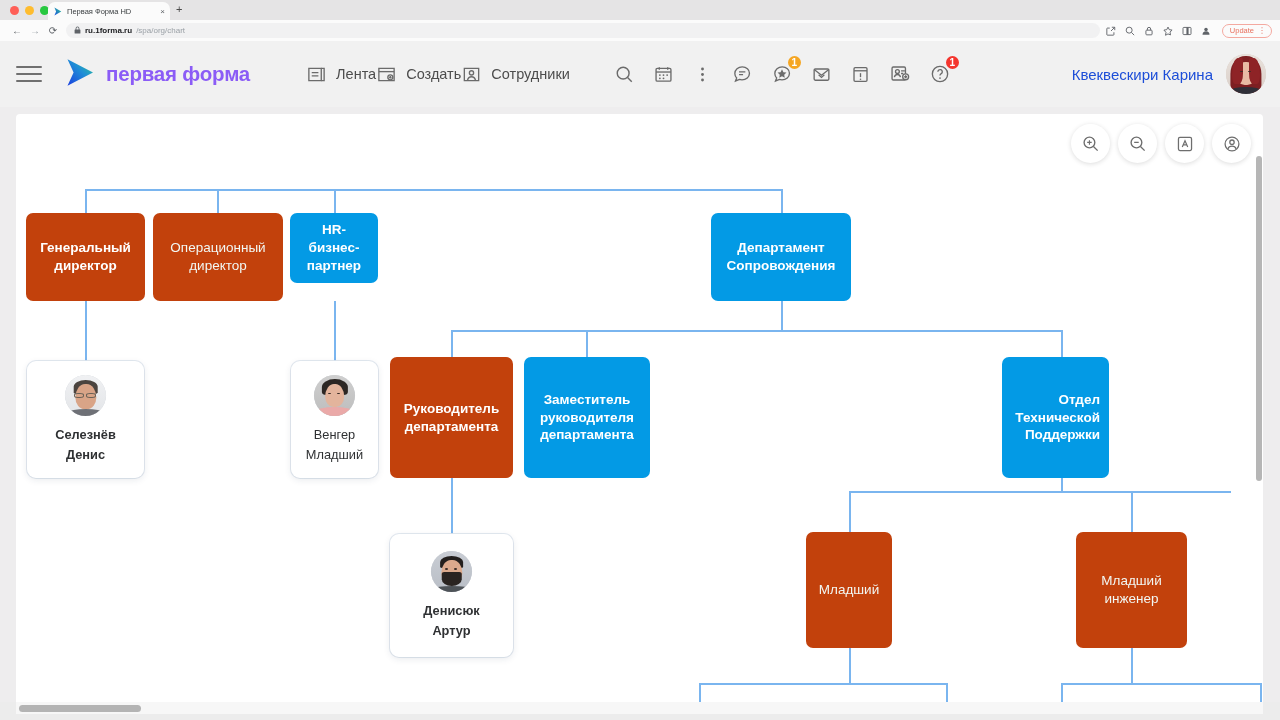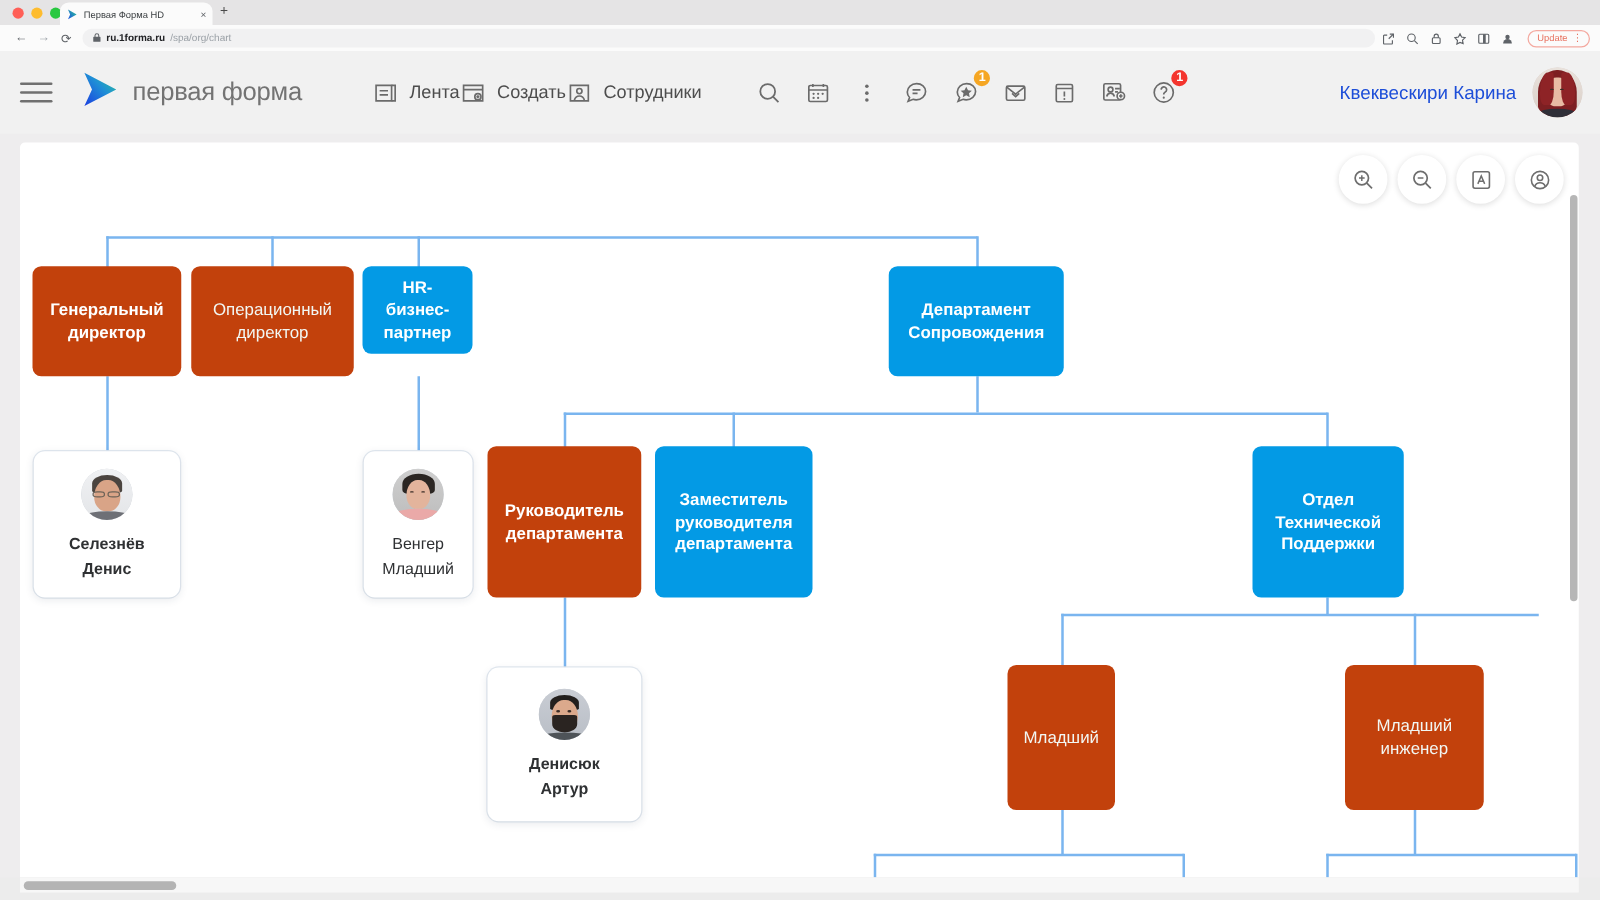--- a/index.html
+++ b/index.html
@@ -76,21 +76,21 @@
     height: 66px; background: #f1f1f1;
     display: flex; align-items: center;
     padding: 0 14px 0 16px;
     position: relative;
   }
   .hamburger { width: 26px; display: flex; flex-direction: column; gap: 5px; margin-right: 22px; }
   .hamburger span { display: block; height: 2px; background: #707070; border-radius: 1px; }
 
   .brand { display: flex; align-items: center; gap: 11px; }
   .brand-text {
-    font-size: 20.5px; font-weight: normal; color: #737373;
+    font-size: 20.5px; font-weight: bold; color: #8b5cf6;
     letter-spacing: -0.2px;
   }
 
   .nav-main { display: flex; align-items: center; margin-left: 56px; }
   .nav-item {
     display: flex; align-items: center; gap: 9px;
     font-size: 14.5px; color: #4d4d4d;
   }
   .nav-icon { color: #6b6b6b; display: flex; }
 
@@ -532,21 +532,21 @@
       </div>
 
       <div class="node green strong" style="left:374px; top:243px; width:123px; height:121px;">
         <span class="lbl">Руководитель департамента</span>
       </div>
 
       <div class="node blue strong" style="left:508px; top:243px; width:126px; height:121px;">
         <span class="lbl">Заместитель руководителя департамента</span>
       </div>
 
-      <div class="node blue strong" style="left:986px; top:243px; width:121px; height:121px;">
+      <div class="node blue strong" style="left:986px; top:243px; width:107px; height:121px;text-align:right;">
         <span class="lbl">Отдел Технической Поддержки</span>
       </div>
 
       <div class="node green light" style="left:790px; top:418px; width:86px;  height:116px;">
         <span class="lbl">Младший</span>
       </div>
 
       <div class="node green light" style="left:1060px;top:418px; width:111px; height:116px;">
         <span class="lbl">Младший инженер</span>
       </div>

